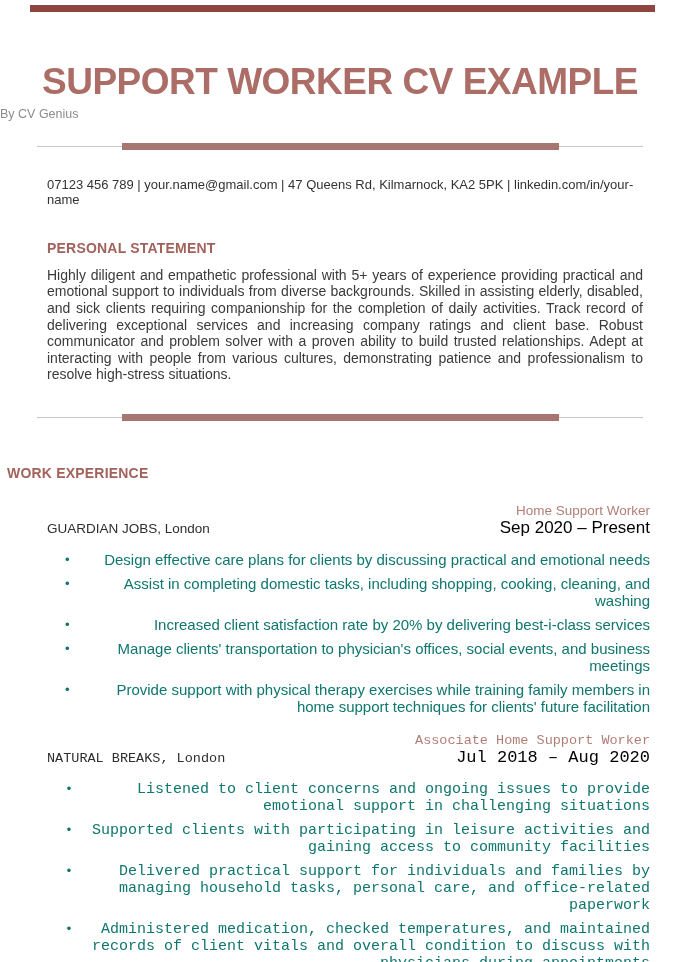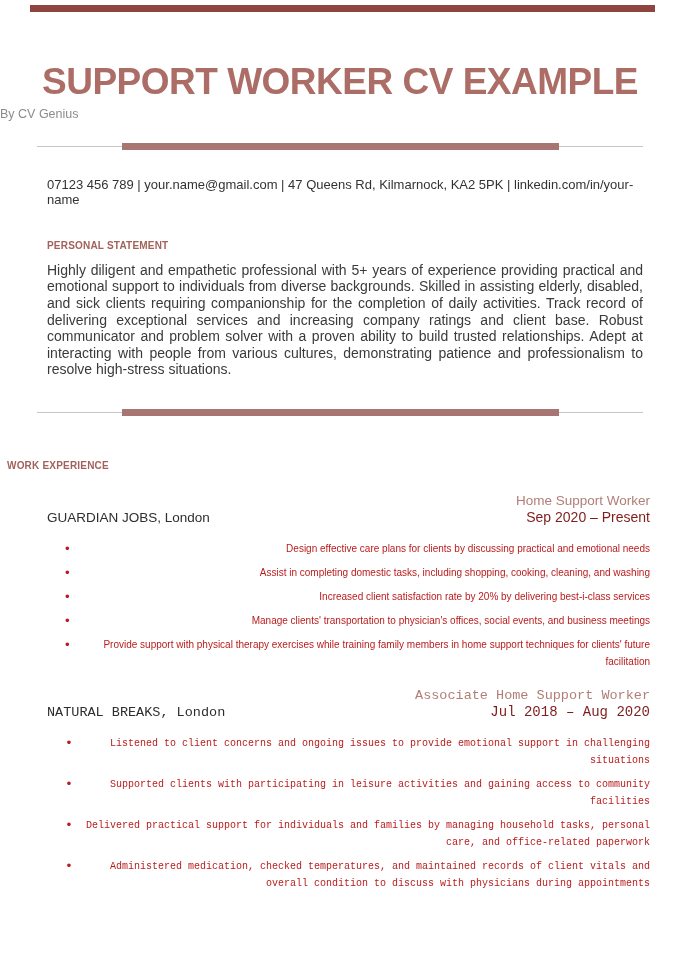--- a/index.html
+++ b/index.html
@@ -47,21 +47,21 @@
   .divider .bar  { width: 437px; height: 7px; background: #a87672; }
   .divider-1 { margin-top: 22px; }
   .divider-2 { margin-top: 31px; }
   .contact {
     margin: 27px 37px 0 47px;
     font-size: 13px;
     color: #333333;
   }
   .section-heading {
     margin: 0 37px 0 47px;
-    font-size: 10px;
+    font-size: 14px;
     font-weight: 700;
     letter-spacing: 0.2px;
     color: #a2625c;
   }
   .heading-ps { margin-top: 33px; }
   .heading-we { margin-top: 44px; margin-left: 7px; }
   .ps-body {
     margin: 11px 37px 0 47px;
     font-size: 14px;
     line-height: 16.6px;
@@ -77,33 +77,33 @@
     line-height: 17px;
   }
   .job-meta {
     display: flex;
     justify-content: space-between;
     align-items: baseline;
     font-size: 13.5px;
     line-height: 17px;
     color: #2e2e2e;
   }
-  .job-dates { font-size: 14px; color: #7f1d1d; }
+  .job-dates { font-size: 17px; color: #000000; }
   ul.bullets {
     list-style: none;
     margin: 14px 0 0 0;
     padding: 0 0 0 18px;
   }
   ul.bullets li {
     position: relative;
     padding-left: 19px;
     margin-bottom: 7px;
-    font-size: 10px;
+    font-size: 15px;
     line-height: 17px;
-    color: #b91c1c;
+    color: #0f766e;
   }
   ul.bullets li::before {
     content: "\2022";
     position: absolute;
     left: 0;
     top: 0;
     font-size: 13.2px;
   }
 </style>
 </head>

